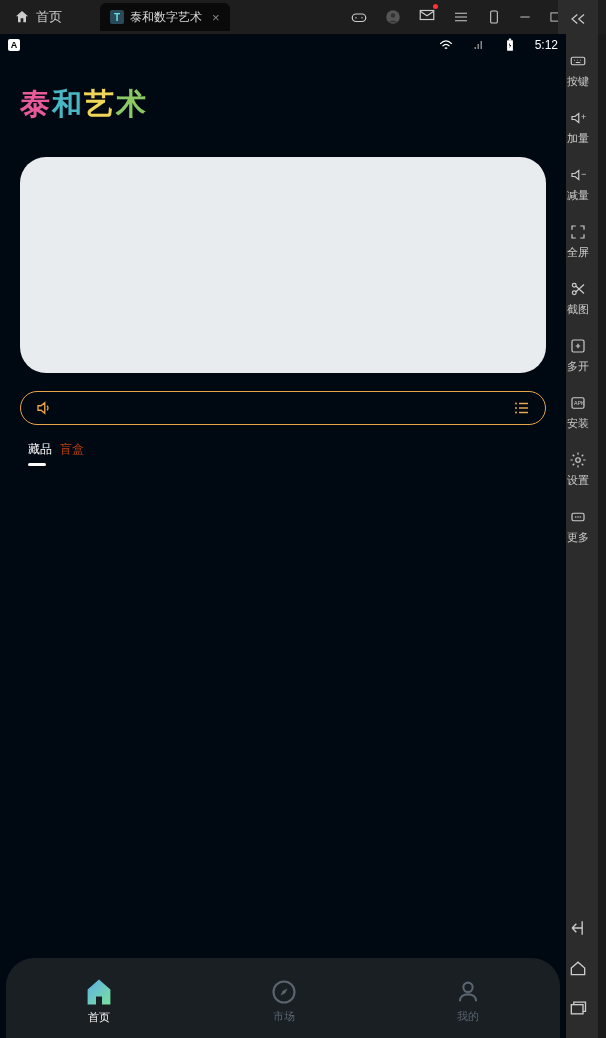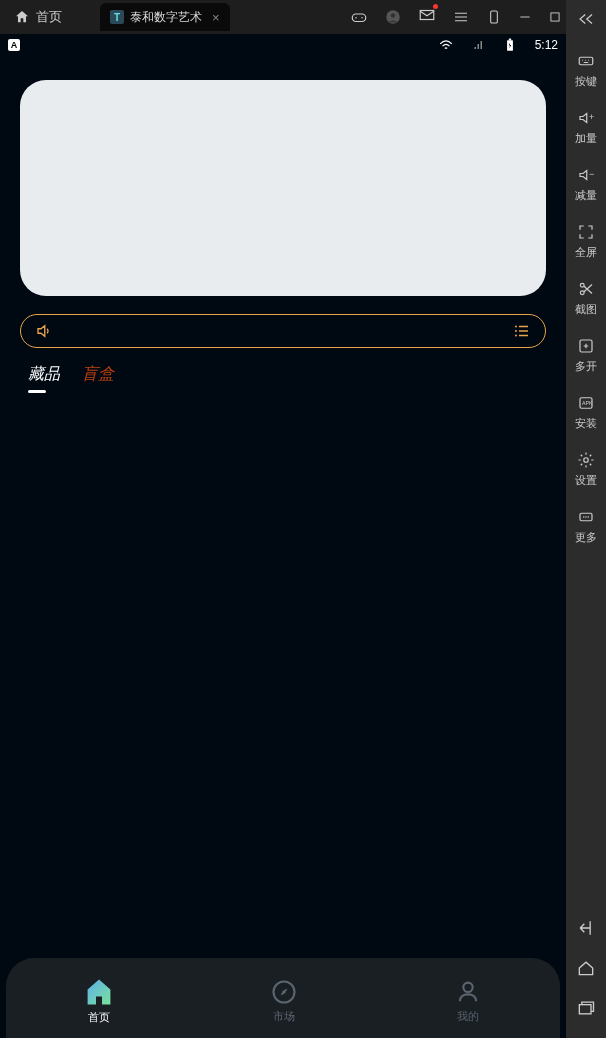--- a/index.html
+++ b/index.html
@@ -64,21 +64,21 @@
     }
     .browser-right .notif-dot {
       width: 5px; height: 5px; background: #f33; border-radius: 50%;
       position: absolute; top: -2px; right: -2px;
     }
     .envelope-wrap { position: relative; }
 
     
     .right-sidebar {
       position: absolute;
-      right: 0;
+      right: 8px;
       top: 0;
       width: 40px;
       height: 100%;
       background: #2c2c2c;
       display: flex;
       flex-direction: column;
       align-items: center;
       padding-top: 6px;
     }
     .sidebar-collapse {
@@ -174,24 +174,23 @@
       border-radius: 17px;
       display: flex;
       align-items: center;
       justify-content: space-between;
       padding: 0 14px;
     }
 
     
     .content-tabs {
       display: flex;
-      gap: 22px;
+      gap: 8px;
       padding: 16px 28px 0;
-      font-size: 16px;
-      font-style: italic;
+      font-size: 12px;
     }
     .content-tab {
       color: #c2410c;
       cursor: pointer;
       position: relative;
       padding-bottom: 8px;
     }
     .content-tab.active {
       color: #fff;
       font-weight: 500;
@@ -390,20 +389,25 @@
         </svg>
       <svg width="10" height="14" viewBox="0 0 14 24">
           <rect x="2" y="4" width="10" height="18" rx="1" fill="#fff"></rect>
           <rect x="5" y="1" width="4" height="3" fill="#fff"></rect>
           <path d="M7 8l-2 5h2l-1 5 3-6H7z" fill="#000"></path>
         </svg>
       <span style="font-weight:500">5:12</span>
     </div>
   </div>
 
+  <div class="app-logo">
+    <span class="logo-text">
+      <span class="logo-char-1">泰</span><span class="logo-char-2">和</span><span class="logo-char-3">艺</span><span class="logo-char-4">术</span>
+    </span>
+  </div>
 
   <div class="banner"></div>
 
   <div class="announce-bar">
     <svg width="18" height="18" viewBox="0 0 24 24">
         <path d="M4 9v6h4l5 4V5L8 9H4z M16 9a4 4 0 010 6" fill="none" stroke="#e9a44a" stroke-width="1.8"></path>
       </svg>
     <svg width="18" height="18" viewBox="0 0 24 24">
         <path d="M8 6h12M8 12h12M8 18h12" stroke="#e9a44a" stroke-width="2"></path>
         <circle cx="4" cy="6" r="1.3" fill="#e9a44a"></circle>

